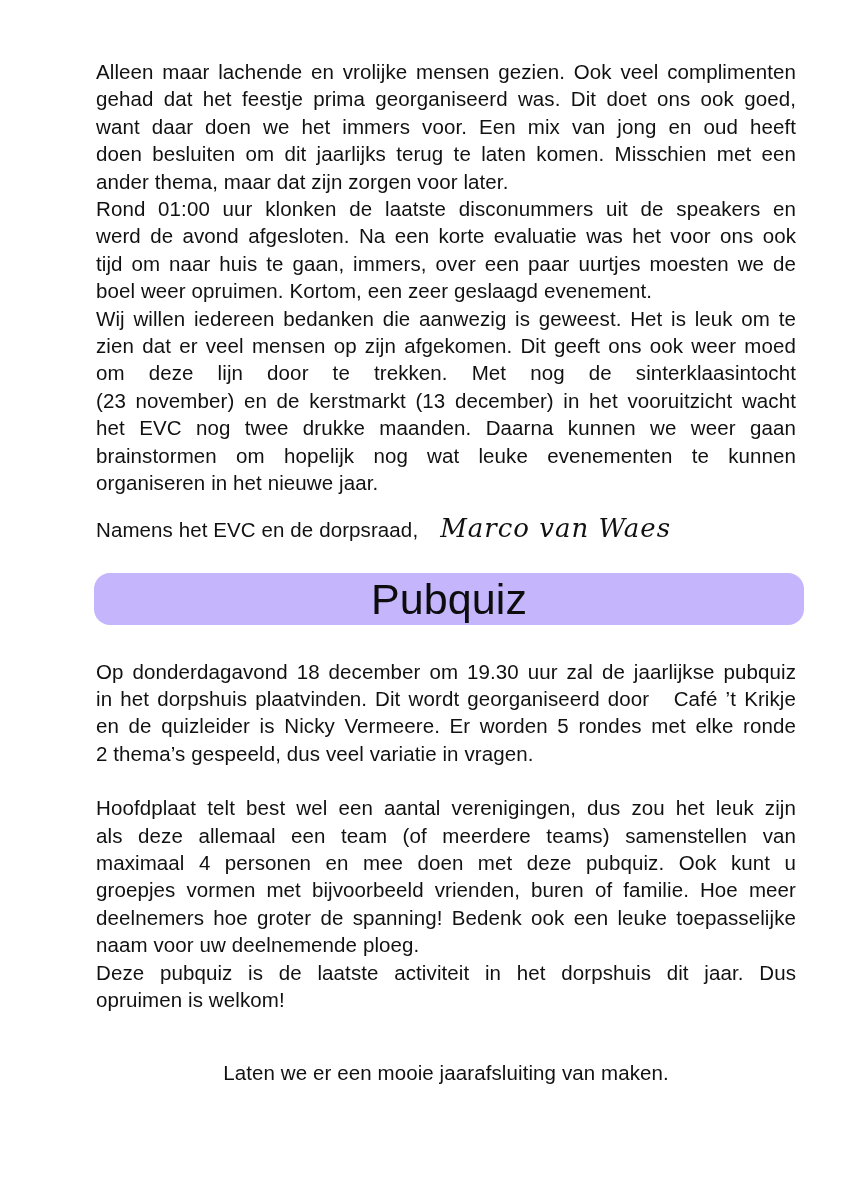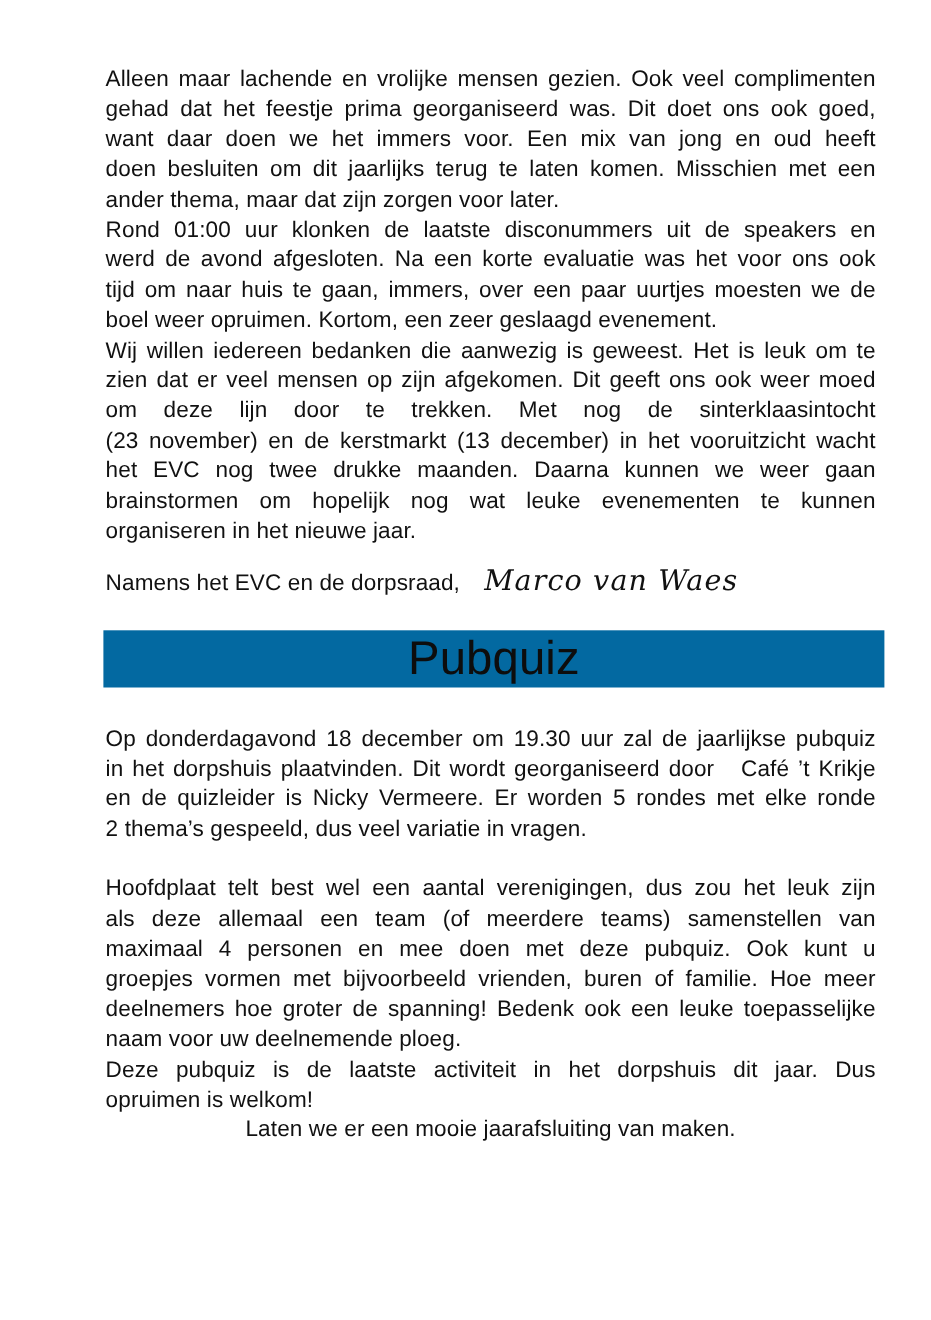--- a/index.html
+++ b/index.html
@@ -50,21 +50,21 @@
     align-items: center;
     justify-content: center;
   }
   .banner-title {
     font-size: 43px;
     line-height: 52px;
     color: #0d0d0d;
   }
   .p4 { margin-top: 33px; }
   .p5 { margin-top: 27px; }
-  .center-line { text-align: center; }
+  .center-line { text-align: center; margin-top: 46px; }
   .p8 { margin-top: 20px; }
 </style>
 </head>
 <body>
 
 <div class="page">
   <div class="content">
 
     <div class="paragraph">
         <div class="line">Alleen maar lachende en vrolijke mensen gezien. Ook veel complimenten</div>
@@ -89,21 +89,21 @@
         <div class="line">het EVC nog twee drukke maanden. Daarna kunnen we weer gaan</div>
         <div class="line">brainstormen om hopelijk nog wat leuke evenementen te kunnen</div>
         <div class="line last-left">organiseren in het nieuwe jaar.</div>
       </div>
 
     <div class="signature-row">
       <span class="signature-prefix">Namens het EVC en de dorpsraad,</span>
       <span class="signature-name">Marco van Waes</span>
     </div>
 
-    <div class="banner" style="background-color: #0369a1;">
+    <div class="banner" style="background-color: #c4b5fd; border-radius: 16px;">
       <span class="banner-title">Pubquiz</span>
     </div>
 
     <div class="paragraph p4">
         <div class="line">Op donderdagavond 18 december om 19.30 uur zal de jaarlijkse pubquiz</div>
         <div class="line">in het dorpshuis plaatvinden. Dit wordt georganiseerd door &nbsp;&nbsp;Café ’t Krikje</div>
         <div class="line">en de quizleider is Nicky Vermeere. Er worden 5 rondes met elke ronde</div>
         <div class="line last-left">2 thema’s gespeeld, dus veel variatie in vragen.</div>
       </div>
 

